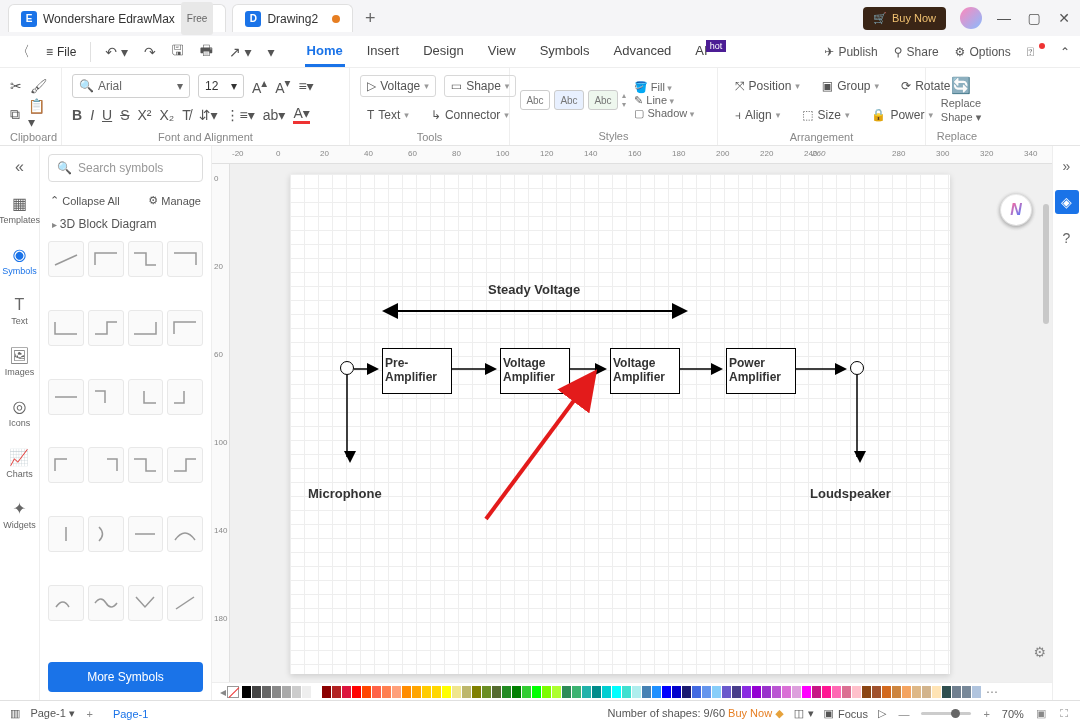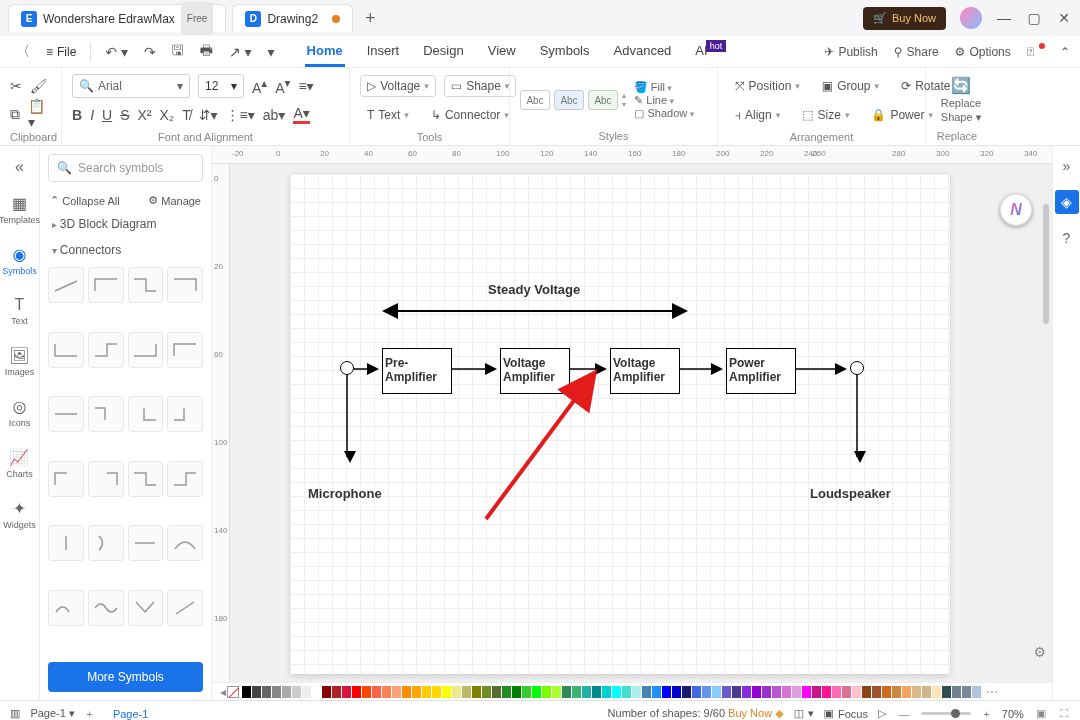--- a/index.html
+++ b/index.html
@@ -345,21 +345,20 @@
   <div class="symbol-panel">
     <div class="sym-search">
         <span>🔍</span>
         <span>Search symbols</span>
       </div>
     <div class="sym-tools">
       <span>⌃ <span>Collapse All</span></span>
       <span>⚙ <span>Manage</span></span>
     </div>
     <div class="sym-cat">3D Block Diagram</div>
-    <div class="sym-cat open">Connectors</div>
     <div class="sym-grid">
       <div class="sym-cell">
           <svg width="26" height="20">
             <path d="M2 16 L24 6"></path>
           </svg>
         </div>
       <div class="sym-cell">
           <svg width="26" height="20">
             <path d="M2 16 L2 4 L24 4"></path>
           </svg>

